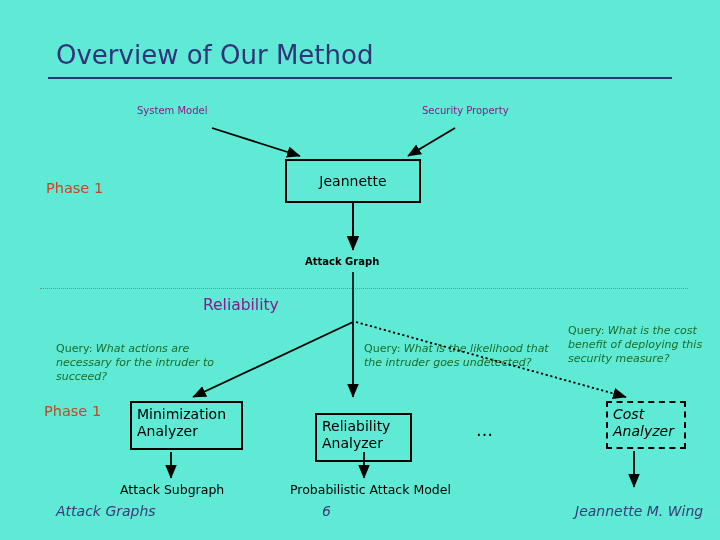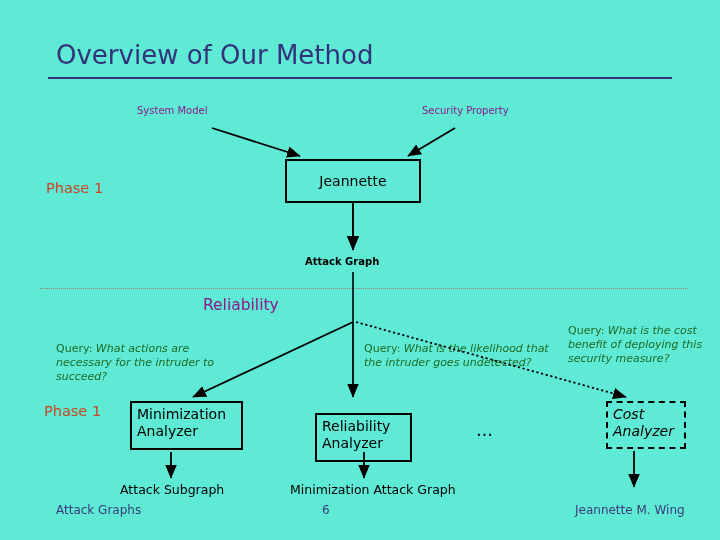--- a/index.html
+++ b/index.html
@@ -106,23 +106,24 @@
     left: 0;
     top: 0;
     width: 720px;
     height: 540px;
     pointer-events: none;
   }
 
   
   .footer {
     position: absolute;
-    font-size: 12px;
+    font-size: 14px;
     color: #3b3b7a;
     white-space: nowrap;
+    font-style: italic;
   }
   #footer-left   { left: 56px;  top: 503px; }
   #footer-center { left: 322px; top: 503px; }
   #footer-right  { left: 575px; top: 503px; }
 
   .ellipsis {
     position: absolute;
     font-size: 17px;
     color: #000;
     letter-spacing: 1px;
@@ -178,21 +179,21 @@
   </div>
 
   <div class="box dashed" style="left:606px; top:401px; width:80px; height:48px;">
     <div>Cost</div>
     <div>Analyzer</div>
   </div>
 
   <div class="ellipsis" style="left:476px; top:420px;">…</div>
 
   <div class="lbl plain-black" style="left:120px; top:483px;">Attack Subgraph</div>
-  <div class="lbl plain-black" style="left:290px; top:483px;">Minimization Attack Graph</div>
+  <div class="lbl plain-black" style="left:290px; top:483px;">Probabilistic Attack Model</div>
 
   <div class="footer" id="footer-left">Attack Graphs</div>
   <div class="footer" id="footer-center">6</div>
   <div class="footer" id="footer-right">Jeannette M. Wing</div>
 
   <svg class="overlay" viewBox="0 0 720 540" xmlns="http://www.w3.org/2000/svg">
     <defs>
       <marker id="ah" markerWidth="9" markerHeight="9" refX="7.2" refY="3.2" orient="auto" markerUnits="strokeWidth">
         <path d="M0,0 L7.6,3.2 L0,6.4 z" fill="#000000"></path>
       </marker>

